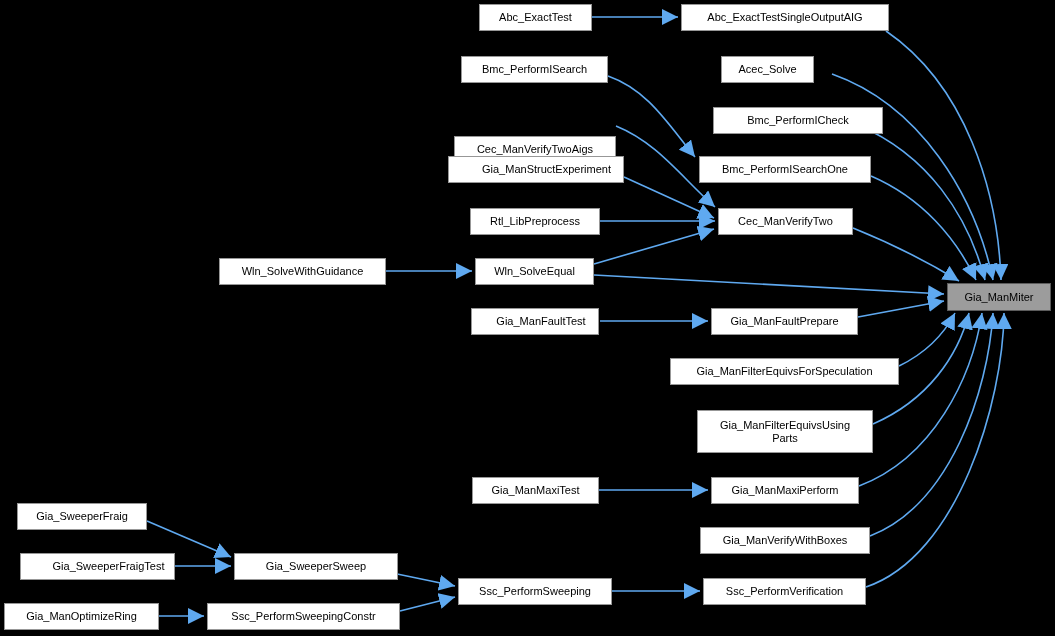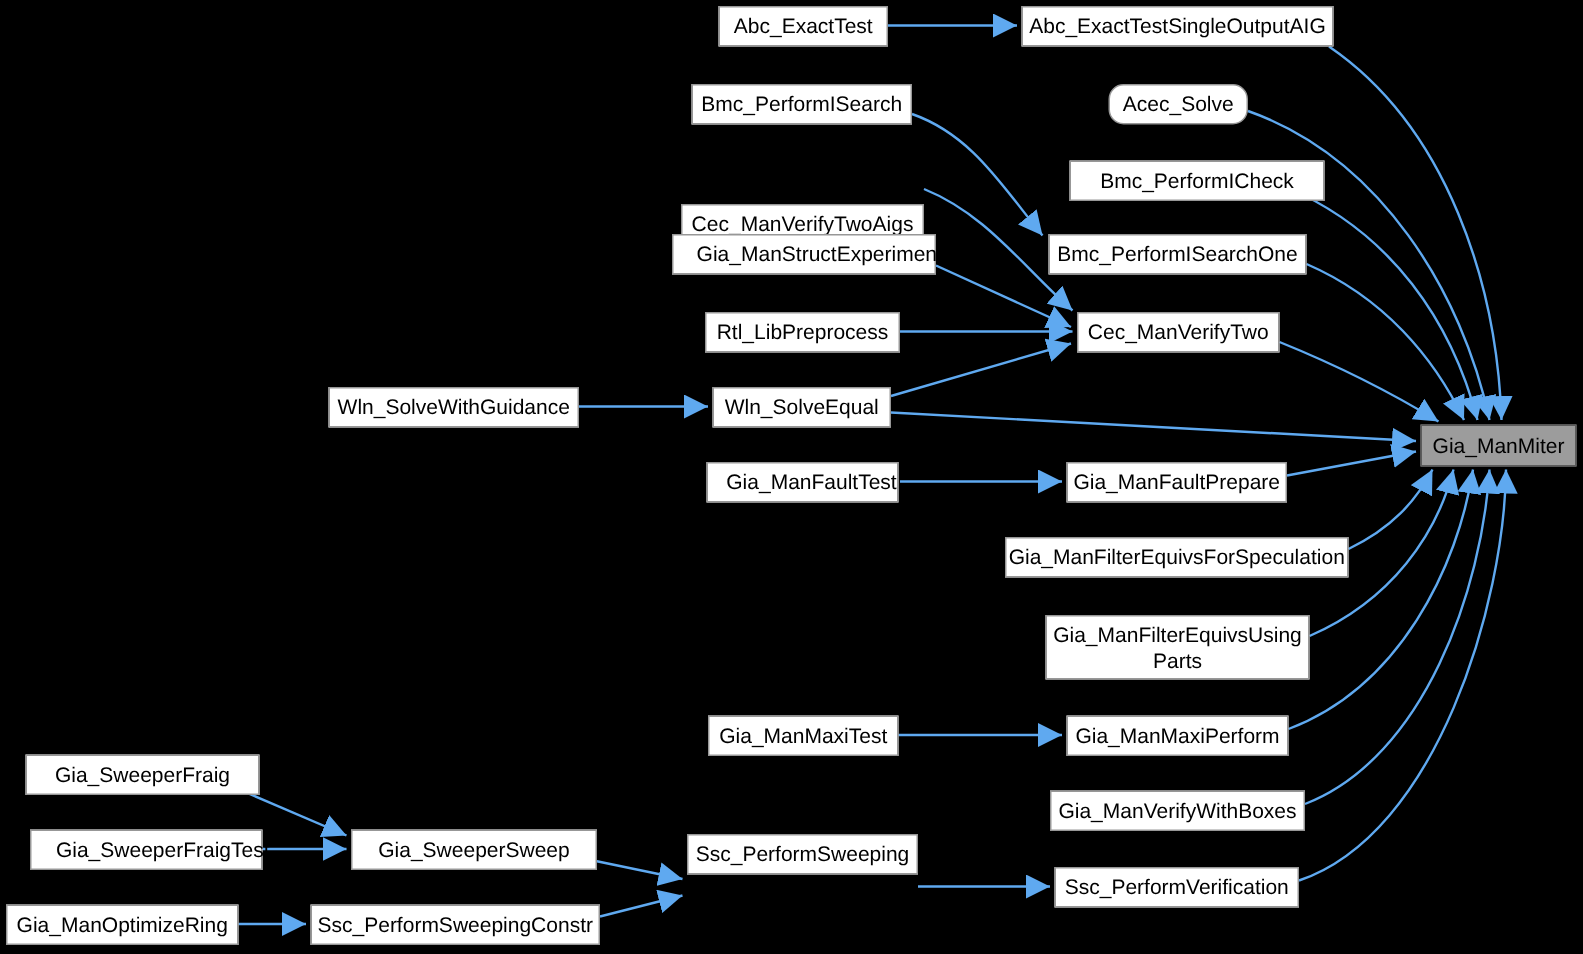--- a/index.html
+++ b/index.html
@@ -6,21 +6,21 @@
     --background:#000000; --edge:#5fa9f0; --node-fill:#ffffff; --node-border:#979797;
     --highlight-fill:#9c9c9c; --highlight-border:#5c5c5c; --text:#000000;
   }
   html,body{margin:0;padding:0;background:var(--background);}
   #canvas{position:relative;width:1055px;height:636px;background:var(--background);
     font-family:"Liberation Sans", sans-serif;overflow:hidden;}
   #edges{position:absolute;left:0;top:0;width:1055px;height:636px;}
   #edges .edge{stroke:var(--edge);stroke-width:1.6;fill:none;}
   #arrowhead-path{fill:var(--edge);}
   .node{position:absolute;box-sizing:border-box;height:27px;background:var(--node-fill);
-    border:1px solid var(--node-border);color:var(--text);font-size:14px;
+    border:1px solid var(--node-border);color:var(--text);font-size:11px;
     display:flex;align-items:center;justify-content:center;text-align:center;
     white-space:nowrap;line-height:1.15;}
   .node.twoline{height:43px;flex-direction:column;}
   .node.highlight{background:var(--highlight-fill);border-color:var(--highlight-border);height:28px;}
 </style>
 </head>
 <body>
 
 <div id="canvas">
 
@@ -61,21 +61,21 @@
 
   <div class="node" style="left:479px;top:4px;width:113px;">
       <span>Abc_ExactTest</span>
     </div>
   <div class="node" style="left:681px;top:4px;width:208px;">
       <span>Abc_ExactTestSingleOutputAIG</span>
     </div>
   <div class="node" style="left:461px;top:56px;width:147px;">
       <span>Bmc_PerformISearch</span>
     </div>
-  <div class="node" style="left:739px;top:56px;width:93px;border-radius:10px;">
+  <div class="node" style="left:721px;top:56px;width:93px;">
       <span>Acec_Solve</span>
     </div>
   <div class="node" style="left:454px;top:107px;width:162px;margin-top:29px;">
       <span>Cec_ManVerifyTwoAigs</span>
     </div>
   <div class="node" style="left:713px;top:107px;width:170px;">
       <span>Bmc_PerformICheck</span>
     </div>
   <div class="node" style="left:448px;top:156px;width:176px;padding-left:21px;">
       <span>Gia_ManStructExperiment</span>
@@ -110,33 +110,33 @@
   <div class="node twoline" style="left:697px;top:410px;width:176px;">
       <span>Gia_ManFilterEquivsUsing</span>
       <span>Parts</span>
     </div>
   <div class="node" style="left:472px;top:477px;width:127px;">
       <span>Gia_ManMaxiTest</span>
     </div>
   <div class="node" style="left:711px;top:477px;width:148px;">
       <span>Gia_ManMaxiPerform</span>
     </div>
-  <div class="node" style="left:17px;top:503px;width:156px;">
+  <div class="node" style="left:17px;top:503px;width:130px;">
       <span>Gia_SweeperFraig</span>
     </div>
   <div class="node" style="left:700px;top:527px;width:170px;">
       <span>Gia_ManVerifyWithBoxes</span>
     </div>
   <div class="node" style="left:20px;top:553px;width:155px;padding-left:22px;">
       <span>Gia_SweeperFraigTest</span>
     </div>
   <div class="node" style="left:234px;top:553px;width:164px;">
       <span>Gia_SweeperSweep</span>
     </div>
-  <div class="node" style="left:458px;top:556px;width:154px;">
+  <div class="node" style="left:458px;top:578px;width:154px;">
       <span>Ssc_PerformSweeping</span>
     </div>
   <div class="node" style="left:703px;top:578px;width:163px;">
       <span>Ssc_PerformVerification</span>
     </div>
   <div class="node" style="left:4px;top:603px;width:155px;">
       <span>Gia_ManOptimizeRing</span>
     </div>
   <div class="node" style="left:207px;top:603px;width:193px;">
       <span>Ssc_PerformSweepingConstr</span>

